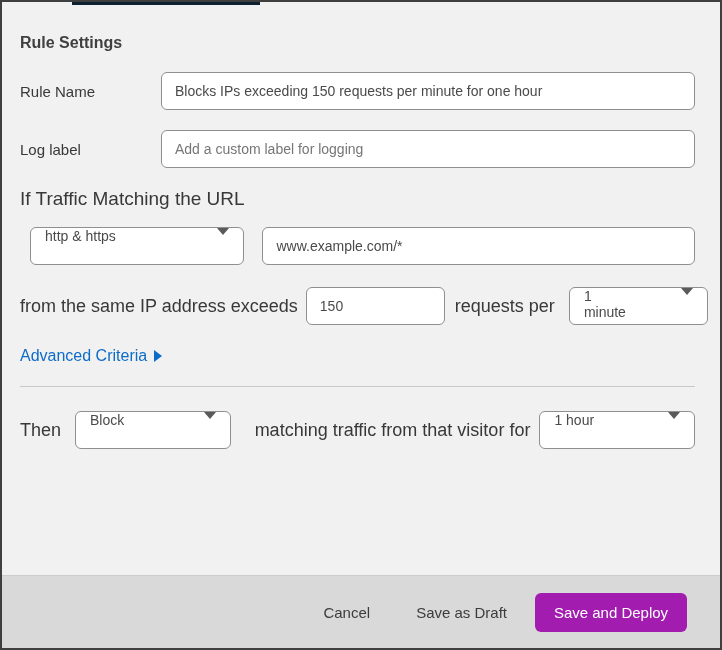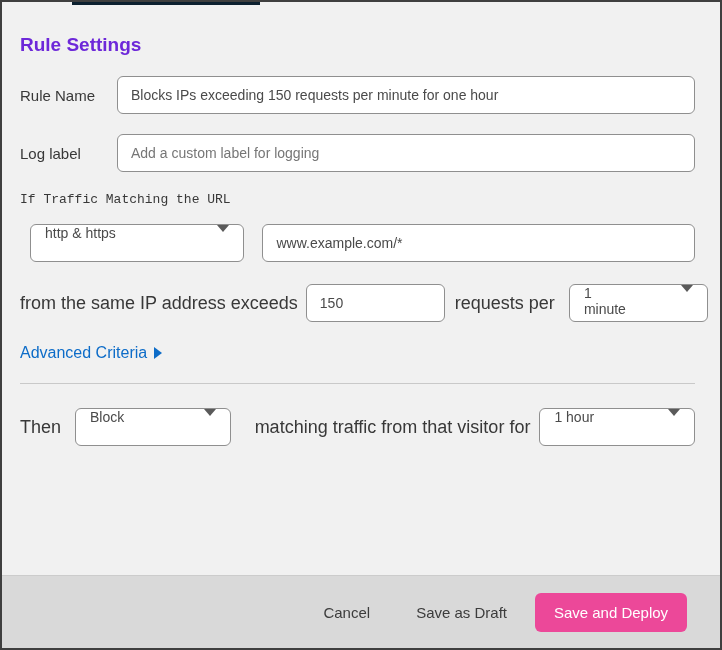--- a/index.html
+++ b/index.html
@@ -56,23 +56,23 @@
     font-family: "DejaVu Sans", sans-serif;
   }
   
   .dialog-body {
     flex: 1 1 auto;
     padding: 32px 25px 0 18px;
     background: #f1f1f1;
     color: #333333;
   }
   .section-heading {
-    font-size: 19px;
+    font-size: 16px;
     font-weight: 700;
-    color: #6d28d9;
+    color: #404040;
     margin-bottom: 20px;
   }
   .field-row {
     display: flex;
     align-items: center;
     margin-bottom: 20px;
   }
   .field-row .field-label {
     flex: 0 0 97px;
     font-size: 15px;
@@ -84,31 +84,30 @@
     border: 1px solid #8f8f8f;
     border-radius: 6px;
     padding: 0 13px;
     font-size: 14px;
     color: #4a4a4a;
     font-family: "Liberation Sans", sans-serif;
     outline: none;
     width: 100%;
   }
   .text-input::placeholder { color: #767676; opacity: 1; }
-  .grow { flex: 1 1 auto; }
+  .grow { flex: 1 1 auto; margin-left: 44px; }
   .inline-label {
     font-size: 18px;
     color: #383838;
     white-space: nowrap;
   }
   .block-label {
-    font-size: 13px;
+    font-size: 19px;
     color: #383838;
     margin-bottom: 17px;
-    font-family: Liberation Mono, monospace;
   }
   .inline-row {
     display: flex;
     align-items: center;
     margin-bottom: 22px;
   }
   
   .select {
     height: 38px;
     background: #ffffff;
@@ -169,21 +168,21 @@
     color: #3c3c3c;
     cursor: pointer;
     padding: 8px 10px;
     font-family: "Liberation Sans", sans-serif;
   }
   .text-btn.cancel { margin-right: 26px; }
   .text-btn.draft { margin-right: 18px; }
   .primary-btn {
     width: 152px;
     height: 39px;
-    background: #ec4899;
+    background: #a21caf;
     color: #ffffff;
     border: none;
     border-radius: 6px;
     font-size: 15px;
     cursor: pointer;
     font-family: "Liberation Sans", sans-serif;
   }
 </style>
 </head>
 <body>

